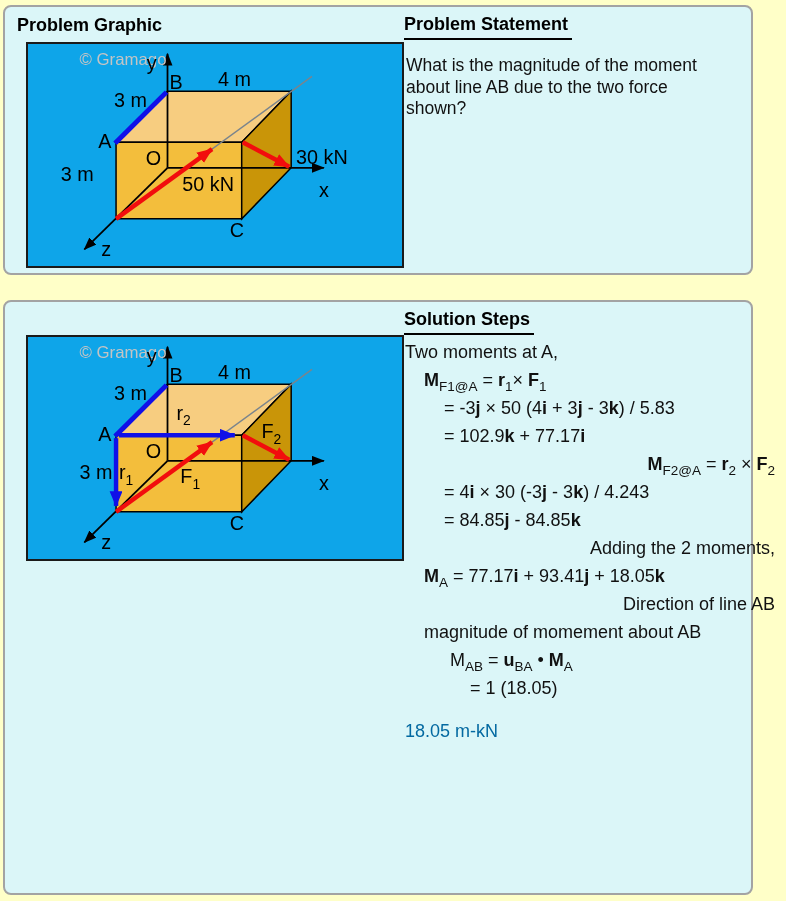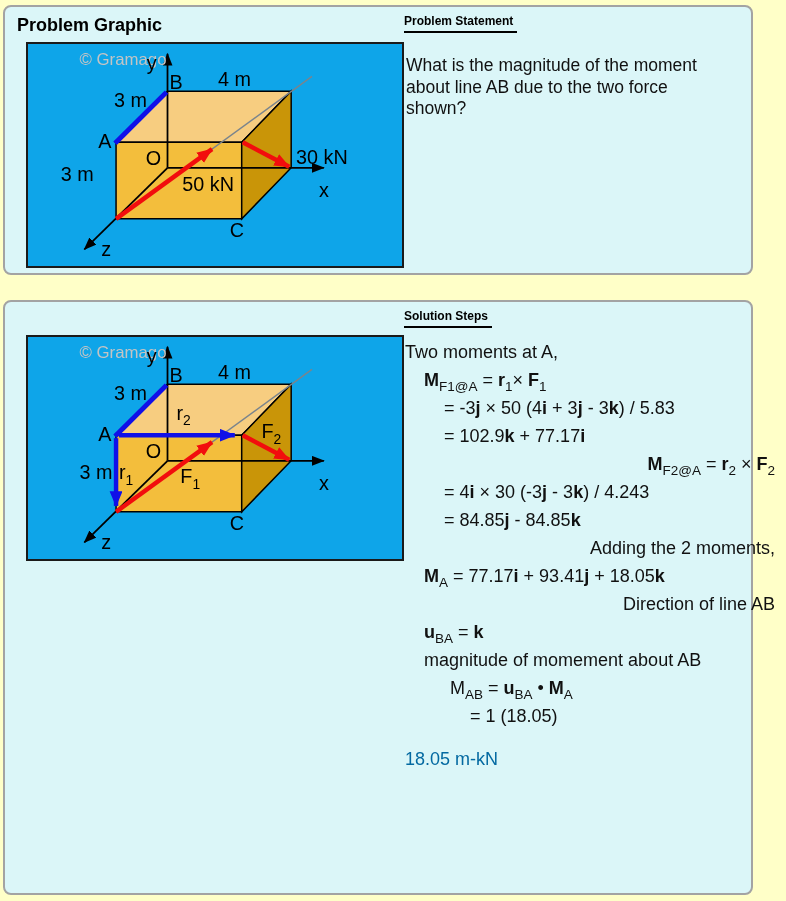--- a/index.html
+++ b/index.html
@@ -15,21 +15,21 @@
     box-sizing:border-box;
   }
   #panel-problem{top:5px;height:270px;}
   #panel-solution{top:300px;height:595px;}
   .panel-title{
     position:absolute;left:12px;top:8px;
     font-size:18px;font-weight:bold;color:#000;white-space:nowrap;
   }
   .right-title{
     position:absolute;left:399px;top:7px;
-    font-size:12px;font-weight:bold;color:#000;white-space:nowrap;
+    font-size:18px;font-weight:bold;color:#000;white-space:nowrap;
     border-bottom:2px solid #000;padding:0 4px 3px 0;
   }
   .diagram-box{
     position:absolute;left:21px;width:378px;height:226px;
     background:#0ea5e9;border:2px solid #1a1a1a;box-sizing:border-box;
   }
   #diagram-problem{top:35px;}
   #diagram-solution{top:33px;}
   .diagram-box svg{display:block;width:374px;height:222px;}
   .statement-text{
@@ -164,19 +164,18 @@
       <div class="step-line ind0"><span>Two moments at A,</span></div>
       <div class="step-line ind1"><span class="b">M</span><sub>F1@A</sub><span> = </span><span class="b">r</span><sub>1</sub><span>× </span><span class="b">F</span><sub>1</sub></div>
       <div class="step-line ind2"><span>= -3</span><span class="b">j</span><span> × 50 (4</span><span class="b">i</span><span> + 3</span><span class="b">j</span><span> - 3</span><span class="b">k</span><span>) / 5.83</span></div>
       <div class="step-line ind2"><span>= 102.9</span><span class="b">k</span><span> + 77.17</span><span class="b">i</span></div>
       <div class="step-line ind1 gap-lg"><span class="b">M</span><sub>F2@A</sub><span> = </span><span class="b">r</span><sub>2</sub><span> × </span><span class="b">F</span><sub>2</sub></div>
       <div class="step-line ind2"><span>= 4</span><span class="b">i</span><span> × 30 (-3</span><span class="b">j</span><span> - 3</span><span class="b">k</span><span>) / 4.243</span></div>
       <div class="step-line ind2"><span>= 84.85</span><span class="b">j</span><span> - 84.85</span><span class="b">k</span></div>
       <div class="step-line ind0 gap-lg"><span>Adding the 2 moments,</span></div>
       <div class="step-line ind1"><span class="b">M</span><sub>A</sub><span> = 77.17</span><span class="b">i</span><span> + 93.41</span><span class="b">j</span><span> + 18.05</span><span class="b">k</span></div>
       <div class="step-line ind0 gap-lg"><span>Direction of line AB</span></div>
-      <div class="step-line ind1"><span class="b">u</span><sub>BA</sub><span> = </span><span class="b">k</span></div>
       <div class="step-line ind1"><span>magnitude of momement about AB</span></div>
       <div class="step-line ind3"><span>M</span><sub>AB</sub><span> = </span><span class="b">u</span><sub>BA</sub><span> • </span><span class="b">M</span><sub>A</sub></div>
       <div class="step-line ind4"><span>= 1 (18.05)</span></div>
       <div class="step-line ind0 gap-sm" style="color: #0369a1;"><span>18.05 m-kN</span></div>
     </div>
 </div>
 
 </body></html>

